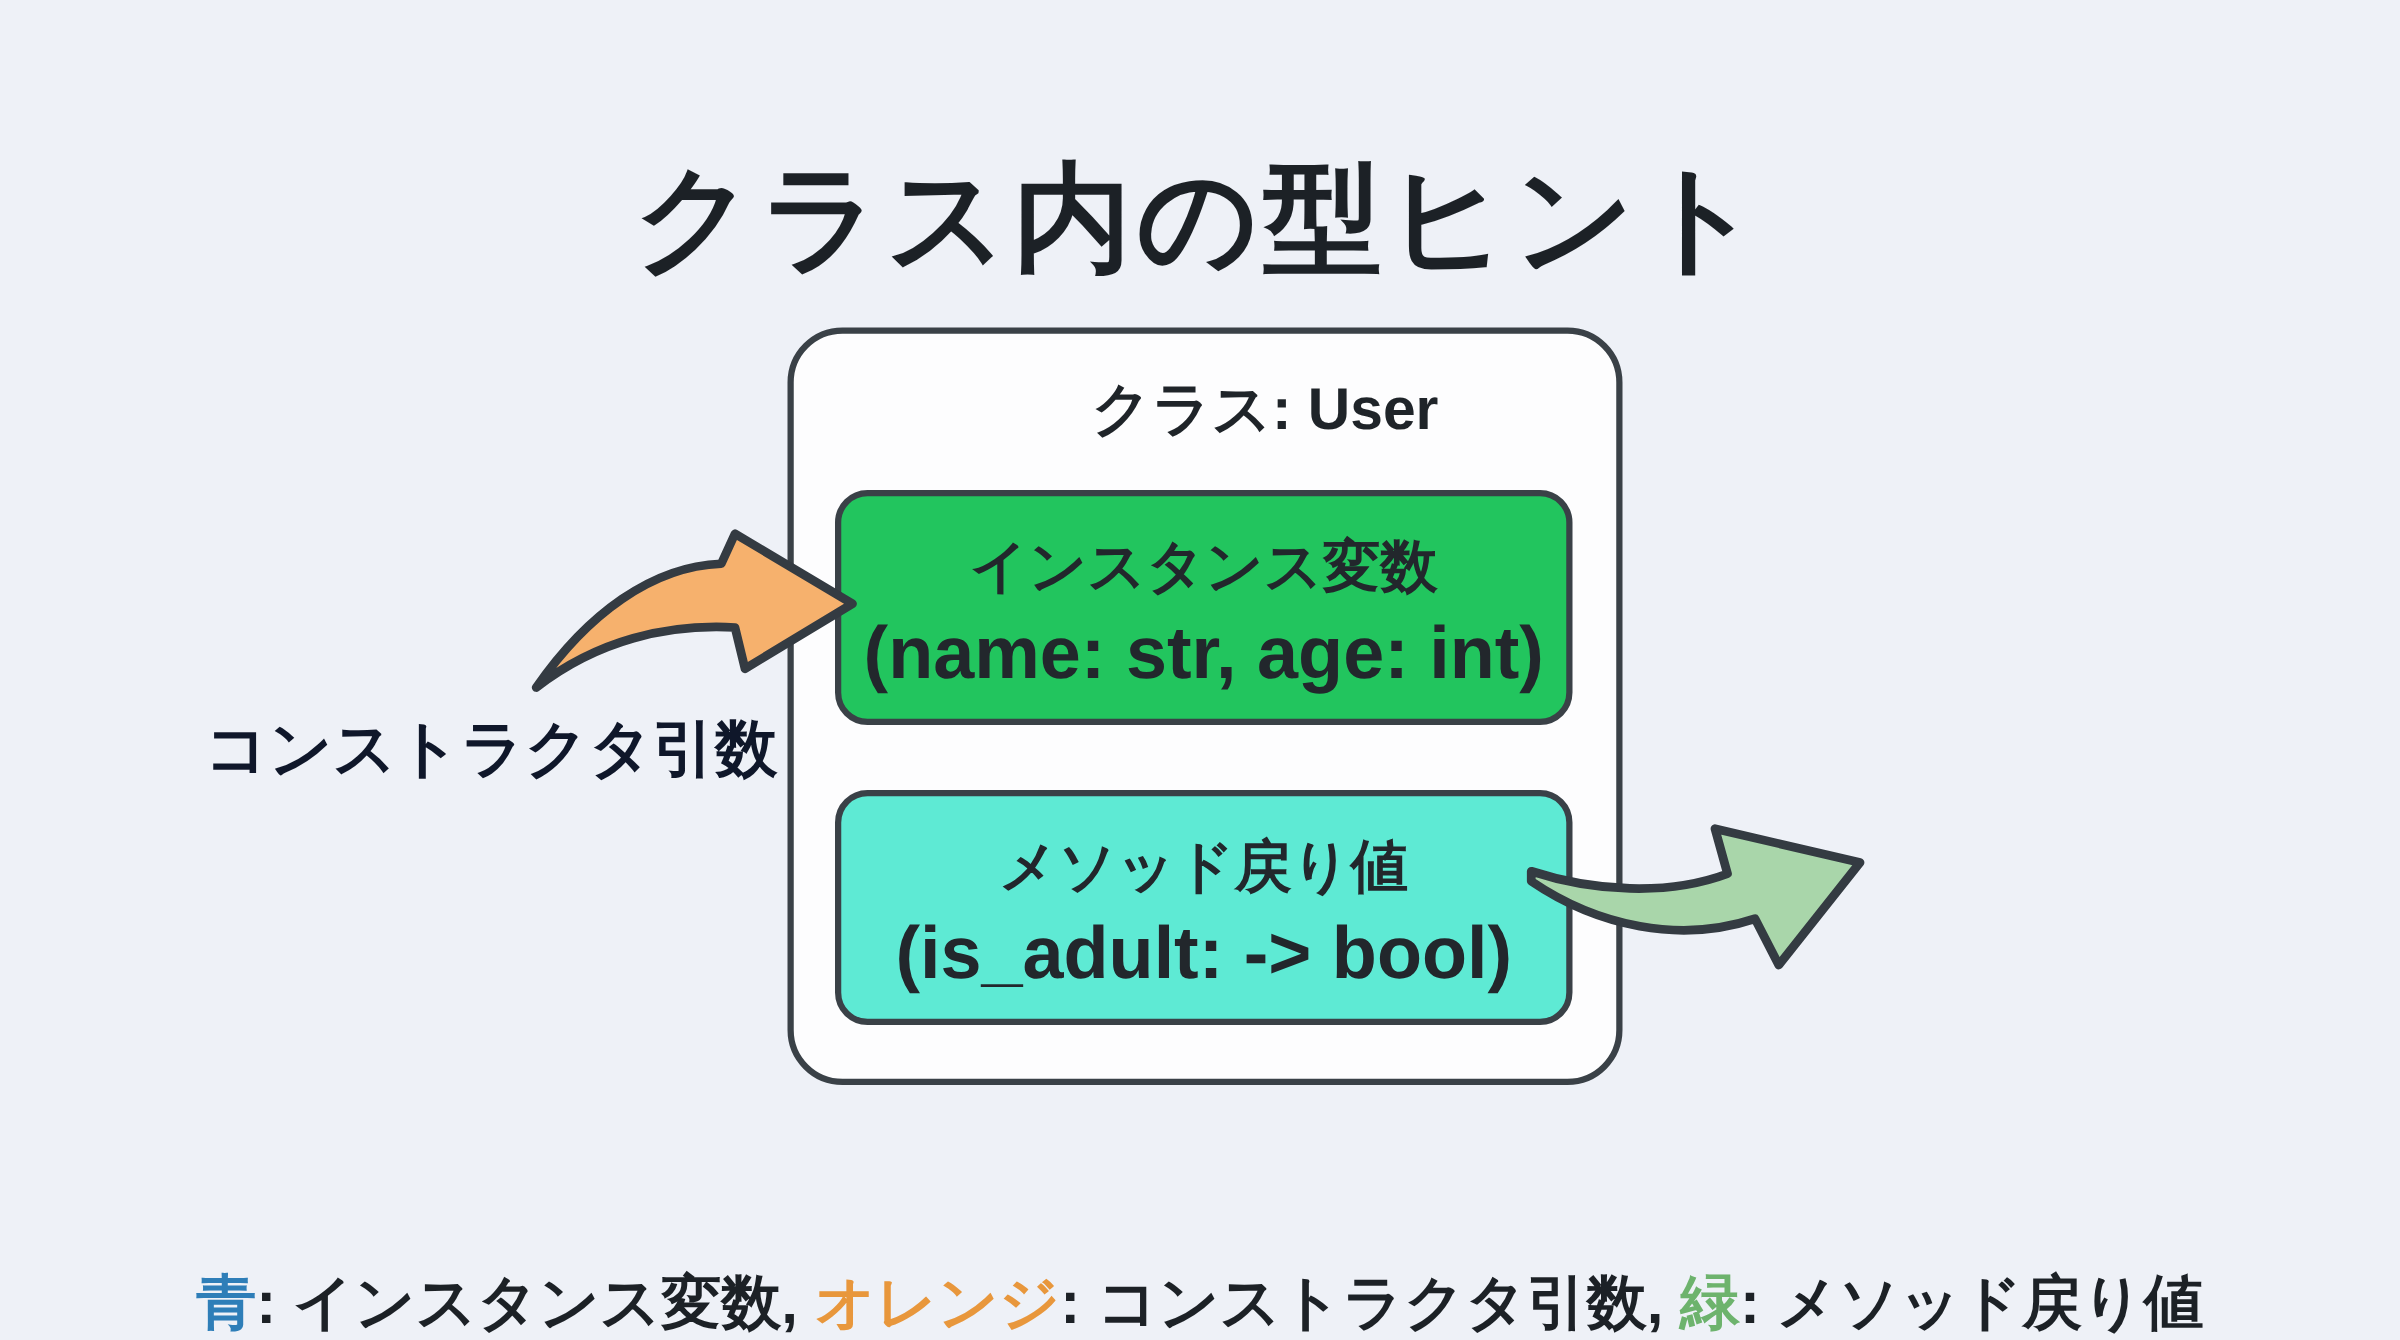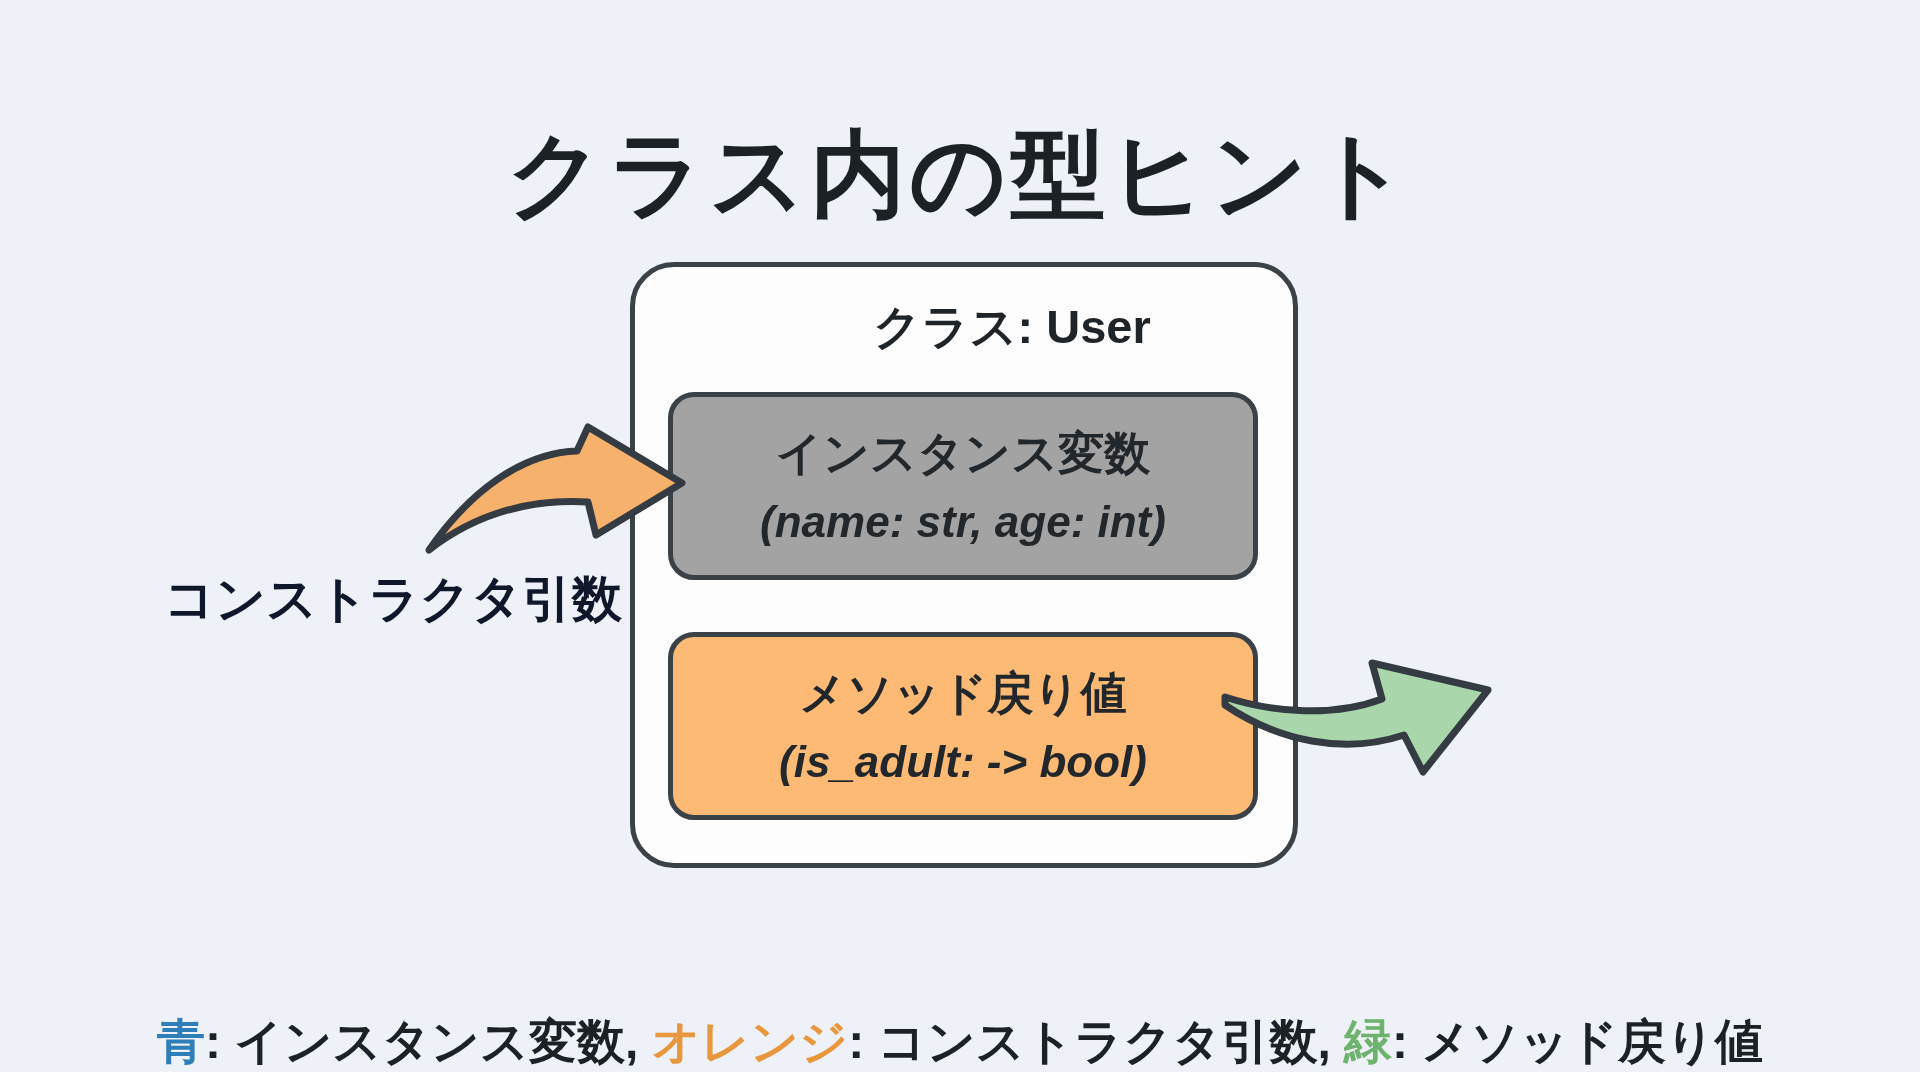--- a/index.html
+++ b/index.html
@@ -57,21 +57,21 @@
     box-sizing: border-box;
     display: flex;
     flex-direction: column;
     align-items: center;
     justify-content: center;
     text-align: center;
     font-weight: 800;
     color: #22272c;
   }
   .inner-box .l1 { font-size: 46px; line-height: 72px; }
-  .inner-box .l2 { font-size: 44px; line-height: 66px; font-style: italic; }
+  .inner-box .l2 { font-size: 59px; line-height: 66px; }
   .instance-box { top: 392px; }
   .method-box   { top: 632px; }
   .constructor-label {
     position: absolute;
     left: 140px;
     top: 566px;
     width: 506px;
     text-align: center;
     font-size: 50px;
     font-weight: 800;
@@ -96,26 +96,26 @@
 </head>
 <body>
 
 <div class="stage">
 
   <h1 class="title">クラス内の型ヒント</h1>
 
   <div class="class-box" style="background-color: rgb(253, 253, 254);"></div>
   <div class="class-header">クラス: User</div>
 
-  <div class="inner-box instance-box" style="background-color: #a3a3a3;">
+  <div class="inner-box instance-box" style="background-color: #22c55e;">
     <div class="l1">インスタンス変数</div>
     <div class="l2">(name: str, age: int)</div>
   </div>
 
-  <div class="inner-box method-box" style="background-color: #fdba74;">
+  <div class="inner-box method-box" style="background-color: #5eead4;">
     <div class="l1">メソッド戻り値</div>
     <div class="l2">(is_adult: -&gt; bool)</div>
   </div>
 
   <div class="constructor-label">コンストラクタ引数</div>
 
   <svg id="orange-arrow" class="arrow-svg" width="285" height="155" viewBox="0 0 285 155">
     <path d="M 17 135
              C 58 76, 110 38, 165 36
              L 176 12

